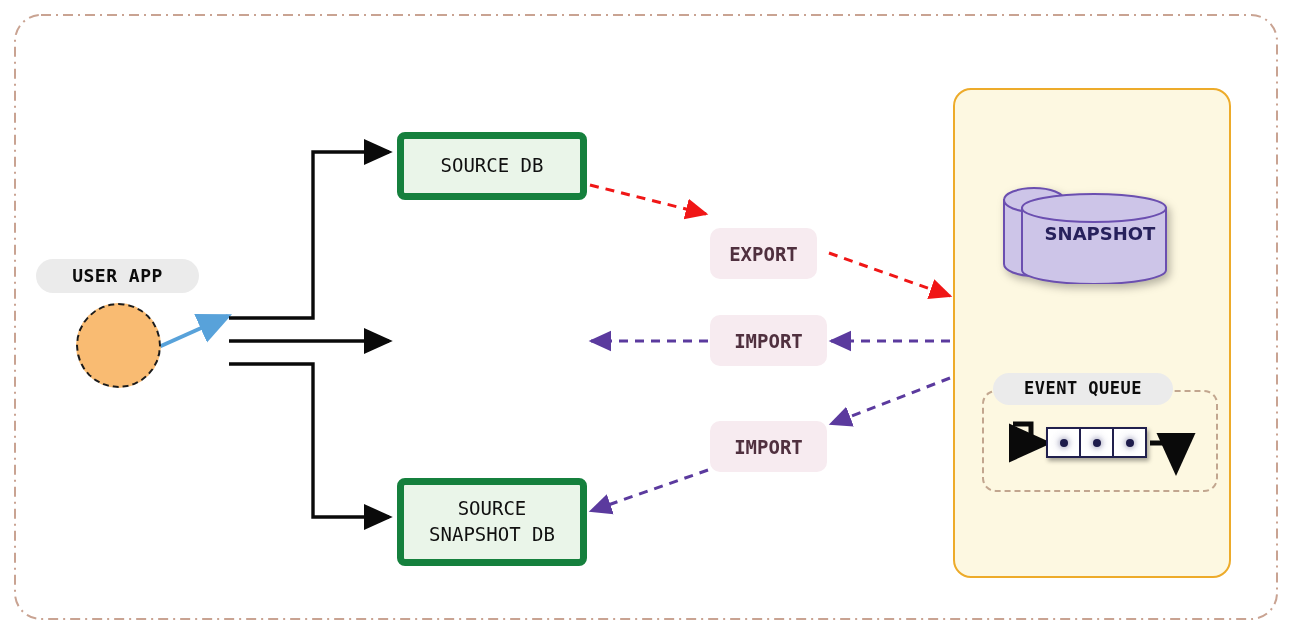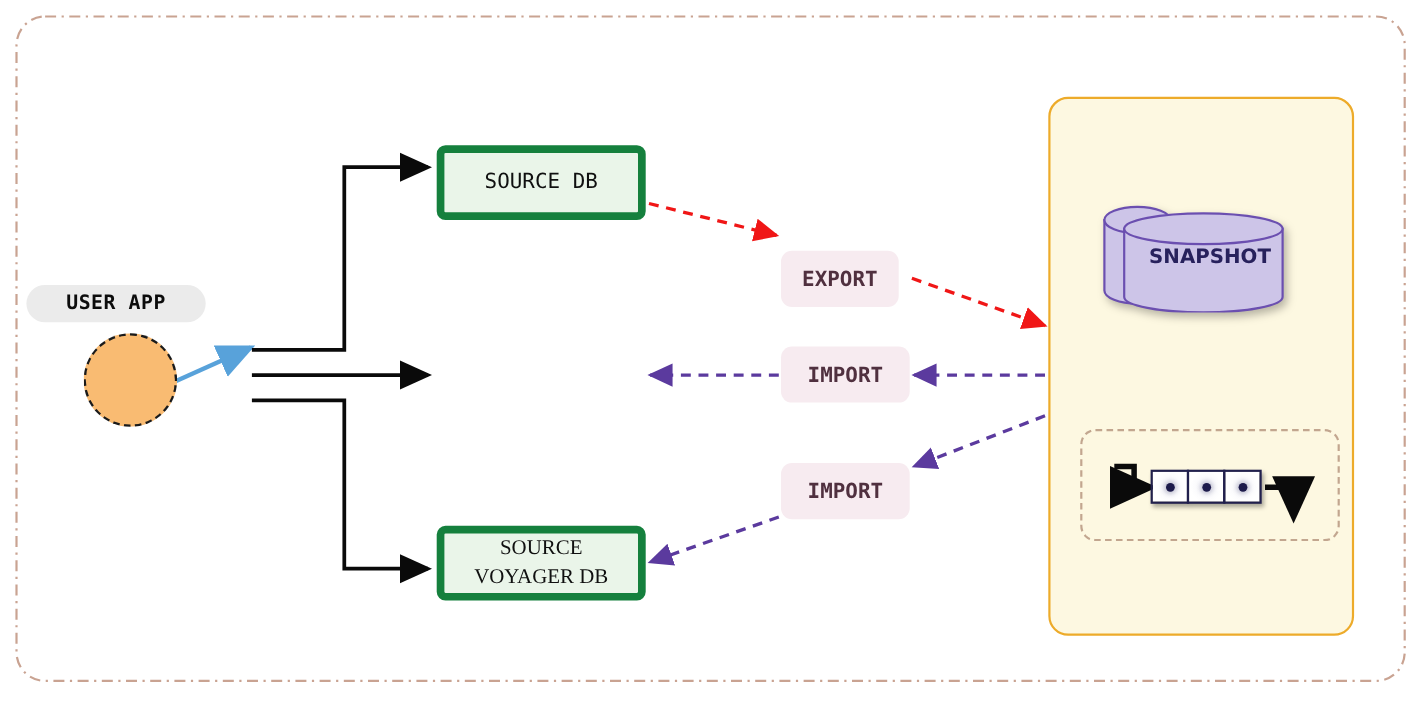--- a/index.html
+++ b/index.html
@@ -40,21 +40,21 @@
 
   #title-pill {
     left: 38px;
     top: 12px;
     width: 494px;
     height: 34px;
     font-size: 19px;
   }
 
   #userapp-pill {
-    left: 24px;
+    left: 36px;
     top: 259px;
     width: 163px;
     height: 34px;
     font-size: 18px;
   }
 
   #voyager-pill {
     left: 967px;
     top: 60px;
     width: 248px;
@@ -166,21 +166,21 @@
     justify-content: center;
     text-align: center;
     color: #101010;
     font-size: 19px;
     line-height: 1.35;
     z-index: 30;
     flex-direction: column;
   }
   #db-source     { left: 397px; top: 132px; width: 190px; height: 68px; }
   #db-yugabyte   { left: 397px; top: 307px; width: 190px; height: 68px; }
-  #db-replica    { left: 397px; top: 478px; width: 190px; height: 68px; font-family: Liberation Serif, serif; }
+  #db-replica    { left: 397px; top: 478px; width: 190px; height: 88px; }
 
   
   .chip {
     position: absolute;
     background: #f7ebf0;
     border-radius: 10px;
     display: flex;
     align-items: center;
     justify-content: center;
     color: #50303f;
@@ -275,21 +275,21 @@
   </div>
   <div id="userapp-circle"></div>
 
   <div class="dbbox" id="db-source">
     <span>SOURCE DB</span>
   </div>
 
 
   <div class="dbbox" id="db-replica">
     <span>SOURCE</span>
-    <span>VOYAGER DB</span>
+    <span>SNAPSHOT DB</span>
   </div>
 
   <div class="chip" id="chip-export">
     <span>EXPORT</span>
   </div>
   <div class="chip" id="chip-import-1">
     <span>IMPORT</span>
   </div>
   <div class="chip" id="chip-import-2">
     <span>IMPORT</span>
@@ -303,20 +303,23 @@
       <path d="M4,18 L4,82 A30,12 0 0 0 64,82 L64,18 Z" fill="#cdc5e8" stroke="#6b4fb0" stroke-width="2"></path>
       <ellipse cx="34" cy="18" rx="30" ry="12" fill="#cdc5e8" stroke="#6b4fb0" stroke-width="2"></ellipse>
 
       <path d="M22,26 L22,88 A72,14 0 0 0 166,88 L166,26 Z" fill="#cdc5e8" stroke="#6b4fb0" stroke-width="2"></path>
       <ellipse cx="94" cy="26" rx="72" ry="14" fill="#cdc5e8" stroke="#6b4fb0" stroke-width="2"></ellipse>
     </svg>
     <div id="snapshot-label">SNAPSHOT</div>
   </div>
 
   <div id="eq-box"></div>
+  <div class="pill" id="eventqueue-pill">
+    <span>EVENT QUEUE</span>
+  </div>
 
   <svg class="layer" id="edges-over">
     <path d="M1013,424 L1031,424 L1031,443 L1044,443" fill="none" stroke="#0a0a0a" stroke-width="5" marker-end="url(#ah-navy)"></path>
     <path d="M1150,443 L1176,443 L1176,468" fill="none" stroke="#0a0a0a" stroke-width="5" marker-end="url(#ah-navy)"></path>
   </svg>
 
   <div id="eq-cells">
     <div class="eq-cell">
       <div class="eq-dot"></div>
     </div>

